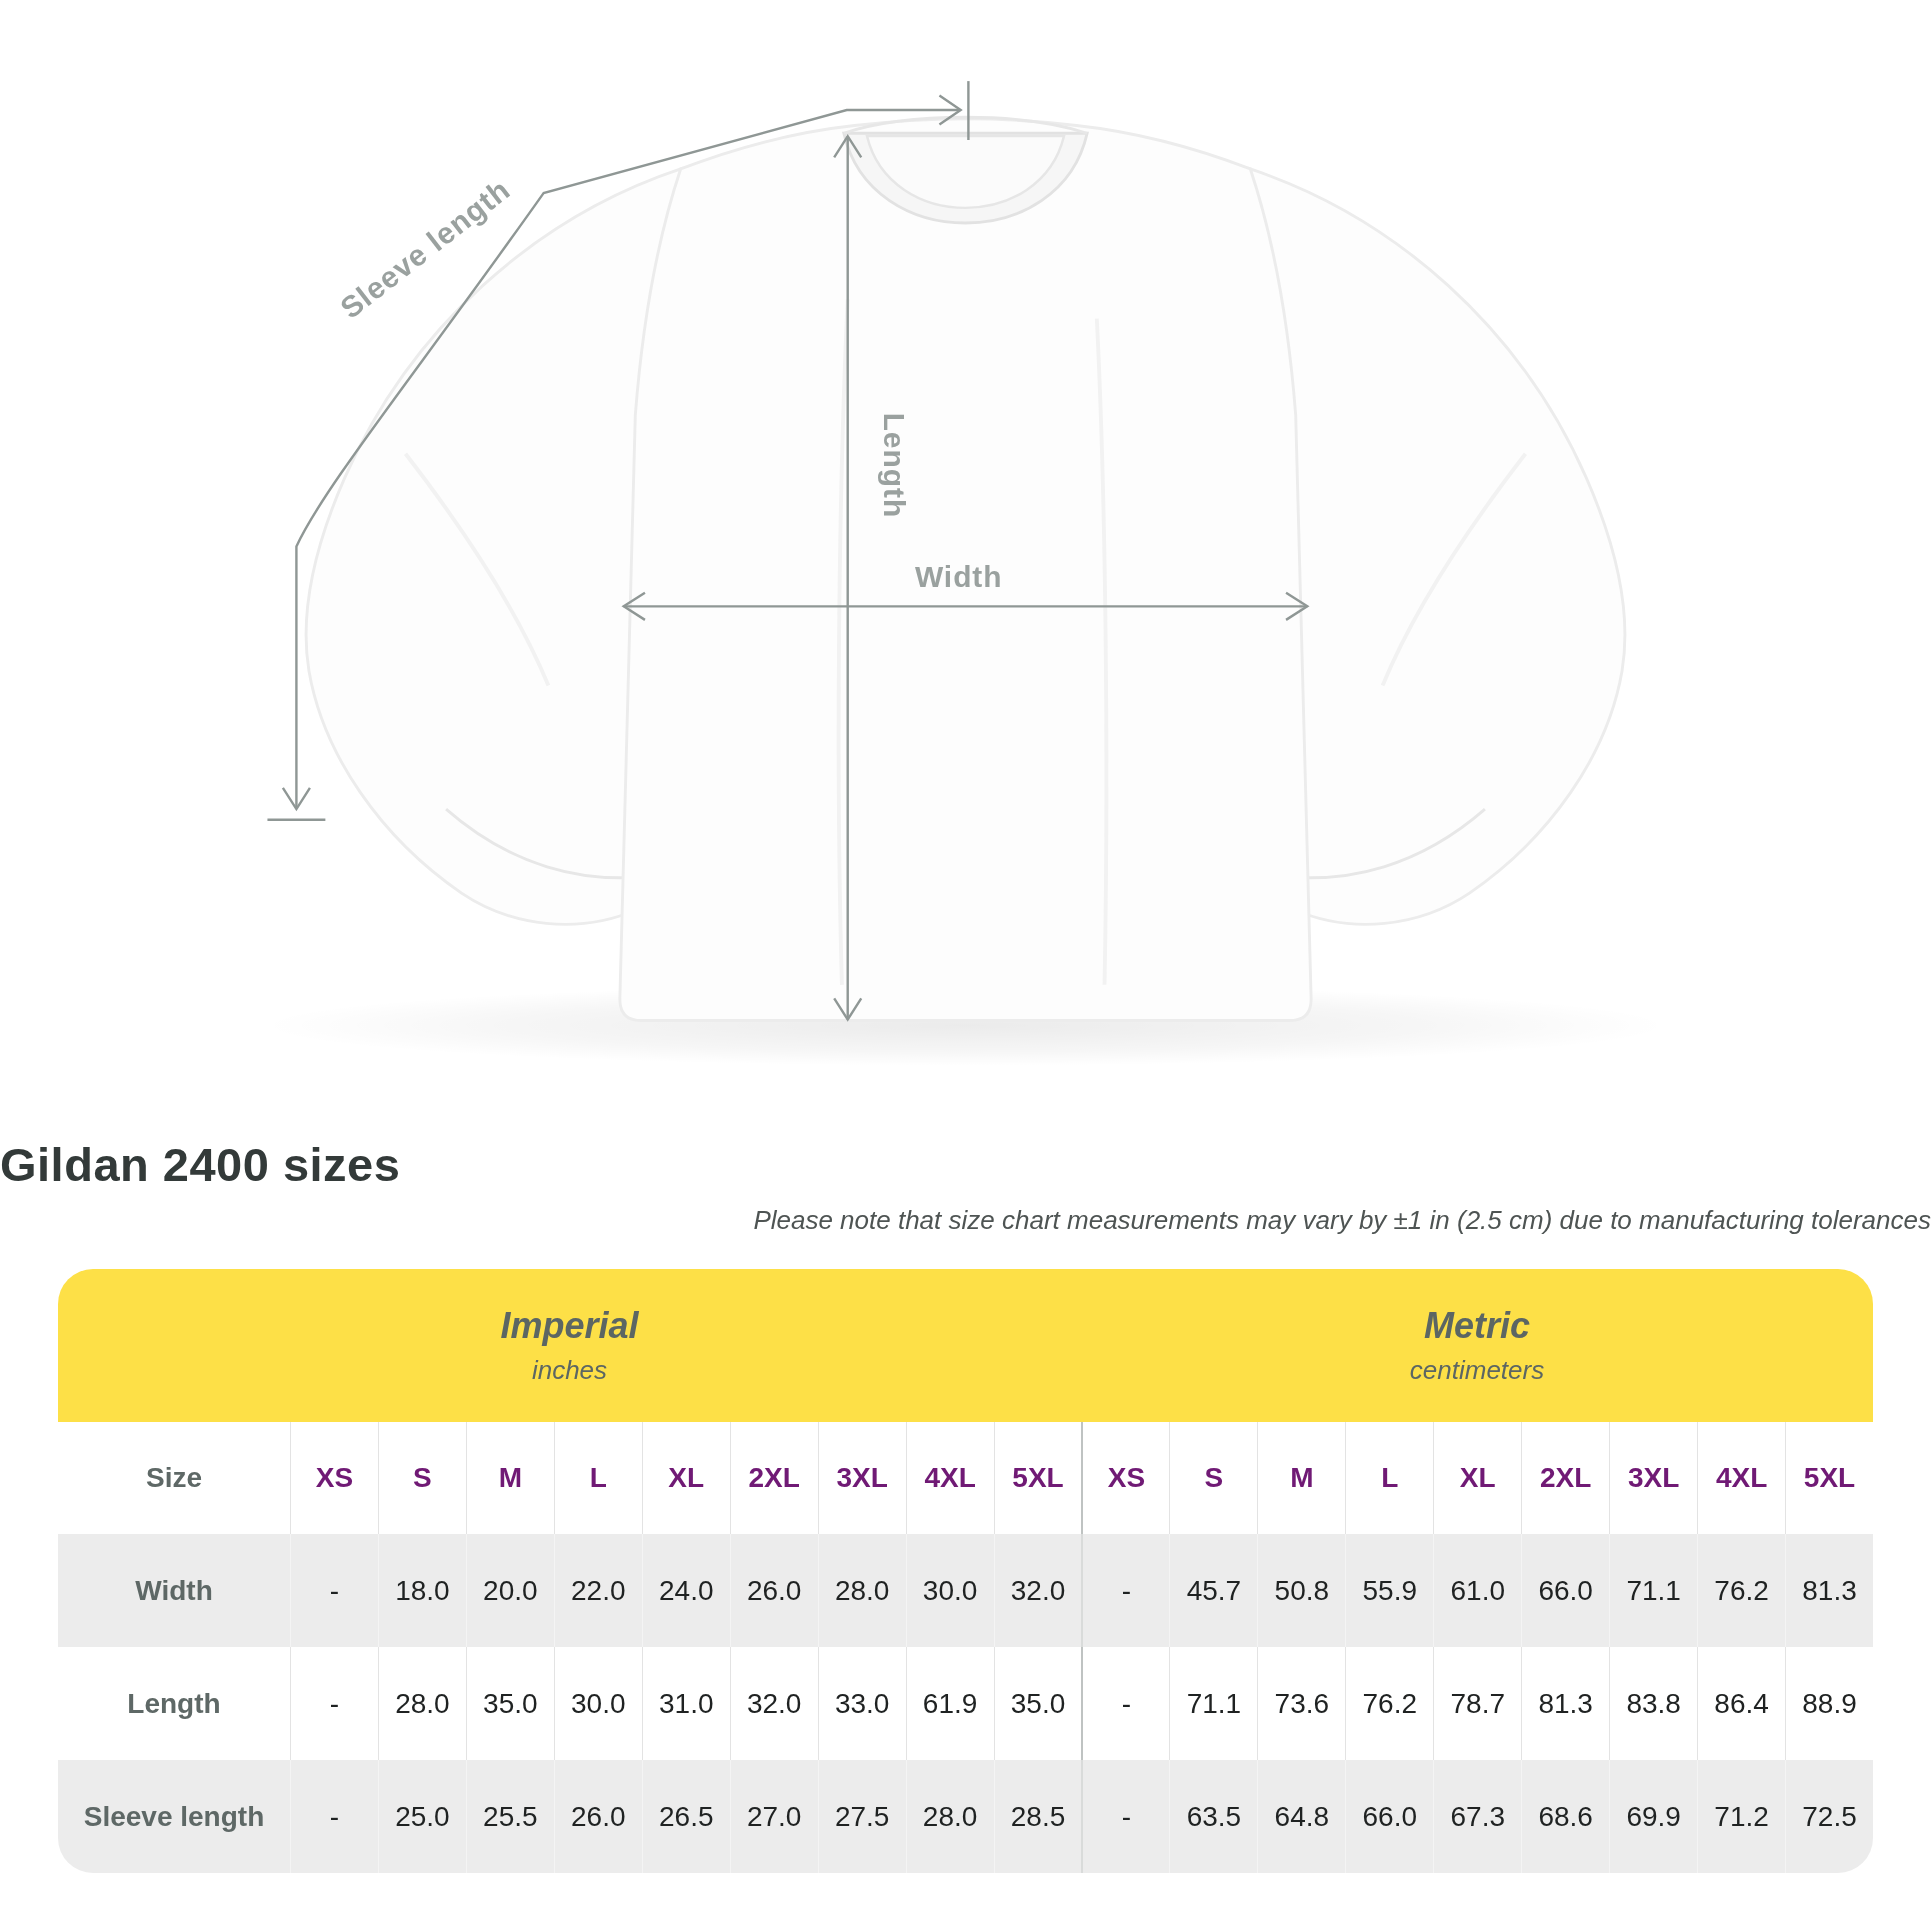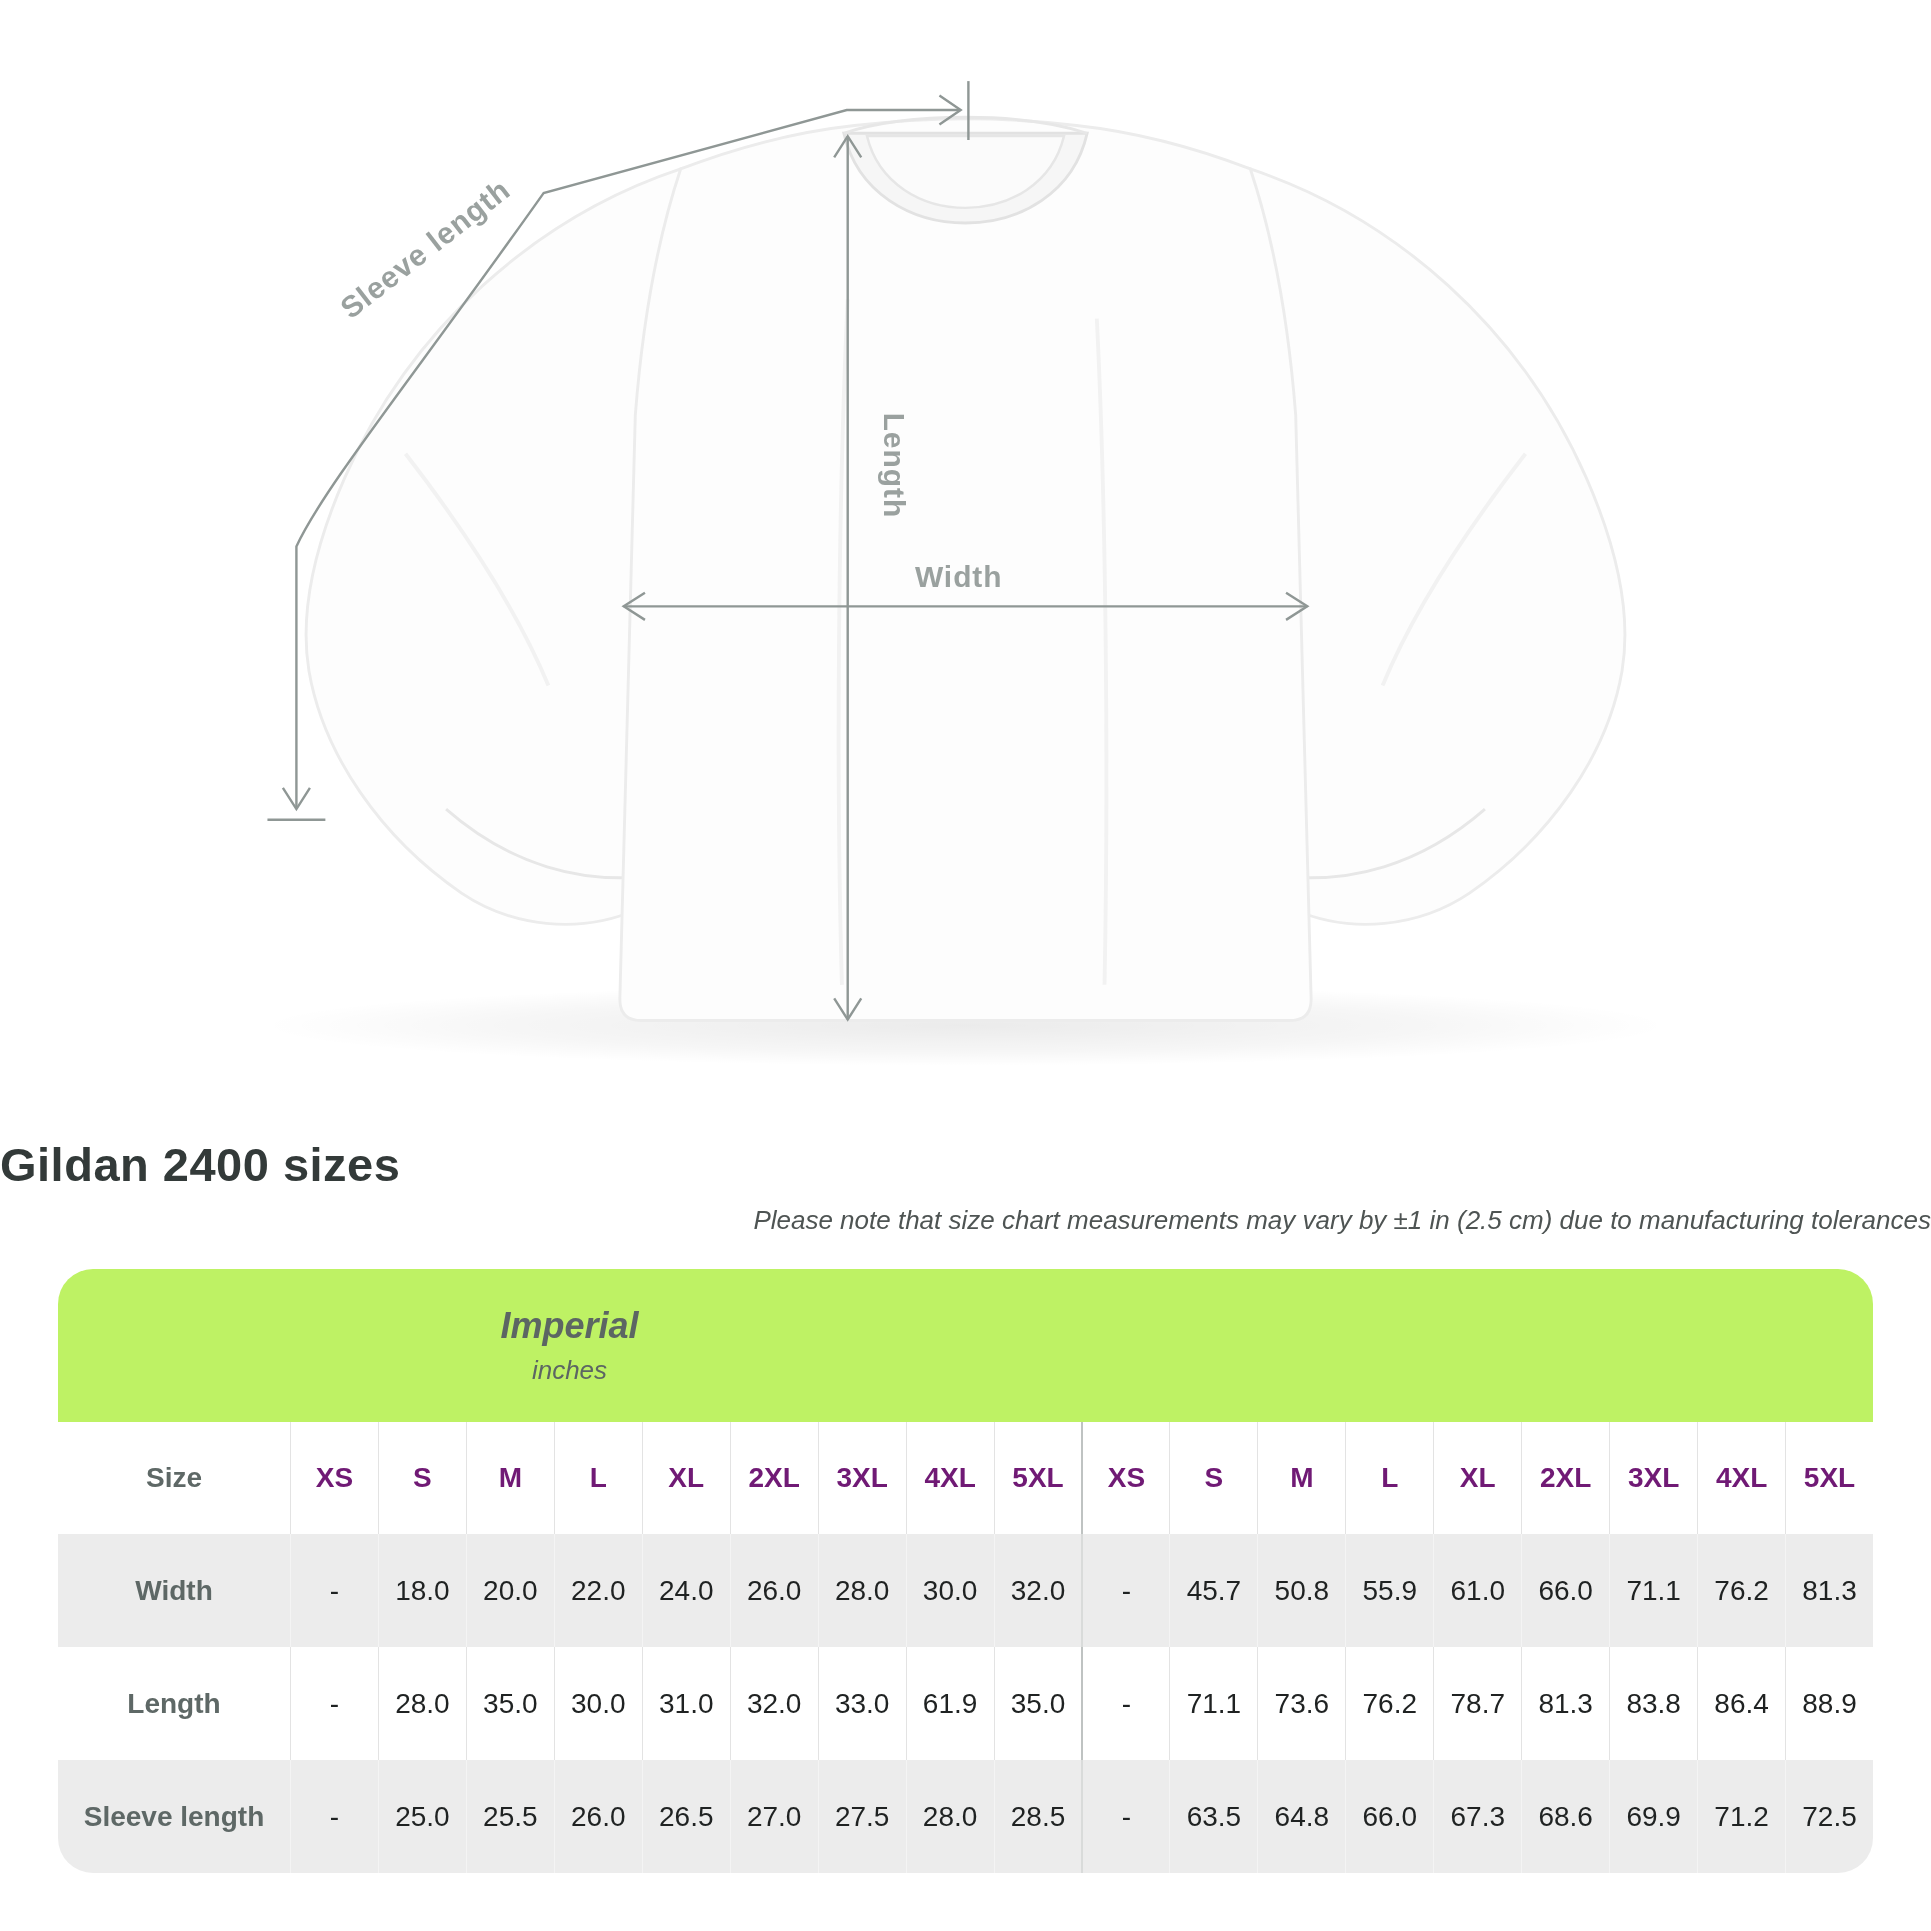--- a/index.html
+++ b/index.html
@@ -17,21 +17,21 @@
 
   
   .title{position:absolute;left:0;top:1137px;width:1931px;
          font-size:47px;font-weight:bold;color:#333a39;letter-spacing:0.5px;}
   .subtitle{position:absolute;left:0;top:1205px;width:1931px;text-align:right;
             font-size:26px;font-style:italic;color:#4e5453;}
 
   
   .size-table{position:absolute;left:58px;top:1269px;width:1815px;
               border-radius:35px;overflow:hidden;background:#ffffff;}
-  .unit-band{display:flex;height:153px;background:#bef264;}
+  .unit-band{display:flex;height:153px;background:#fde047;}
   .unit{display:flex;flex-direction:column;align-items:center;justify-content:center;gap:8.7px;}
   .unit-imperial{width:1023px;}
   .unit-metric{width:792px;}
   .unit-name{font-size:36px;font-weight:bold;font-style:italic;color:#5c6663;}
   .unit-sub{font-size:26px;font-style:italic;color:#5c6663;}
 
   .trow{display:grid;grid-template-columns:232px repeat(18,1fr);height:113px;background:#ffffff;}
   .trow-header{height:112px;}
   .cell{display:flex;align-items:center;justify-content:center;height:100%;
         font-size:28px;color:#1f2222;border-left:1.9px solid #e3e3e3;}
@@ -103,20 +103,24 @@
 
   <div class="title">Gildan 2400 sizes</div>
   <div class="subtitle">Please note that size chart measurements may vary by ±1 in (2.5 cm) due to manufacturing tolerances</div>
 
   <div class="size-table">
 
     <div class="unit-band">
       <div class="unit unit-imperial">
         <div class="unit-name">Imperial</div>
         <div class="unit-sub">inches</div>
+      </div>
+      <div class="unit unit-metric">
+        <div class="unit-name">Metric</div>
+        <div class="unit-sub">centimeters</div>
       </div>
     </div>
 
     <div class="trow trow-header">
       <div class="cell cell-label">Size</div>
 
     <div class="cell size-head">XS</div>
         <div class="cell size-head">S</div>
         <div class="cell size-head">M</div>
         <div class="cell size-head">L</div>

